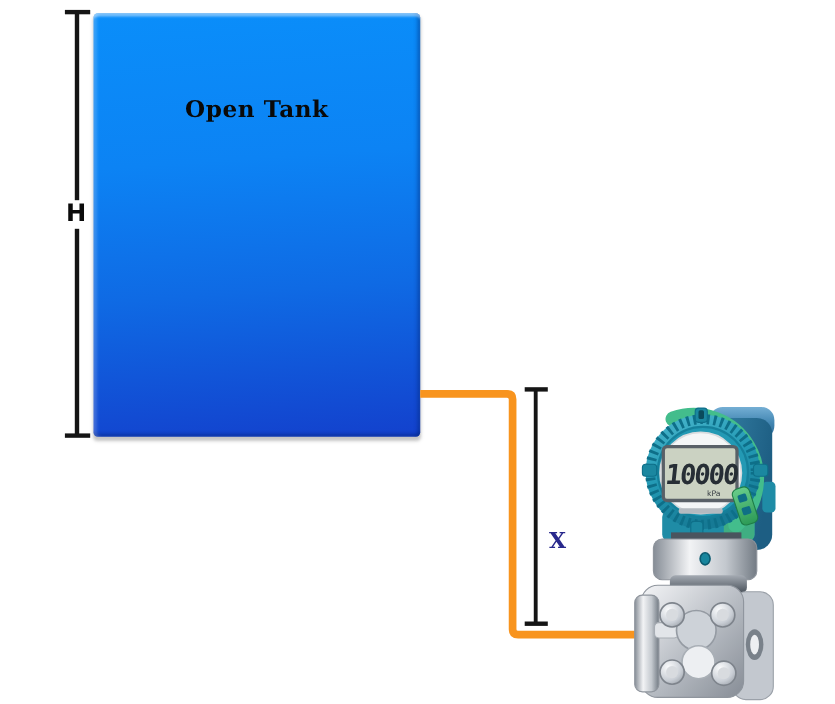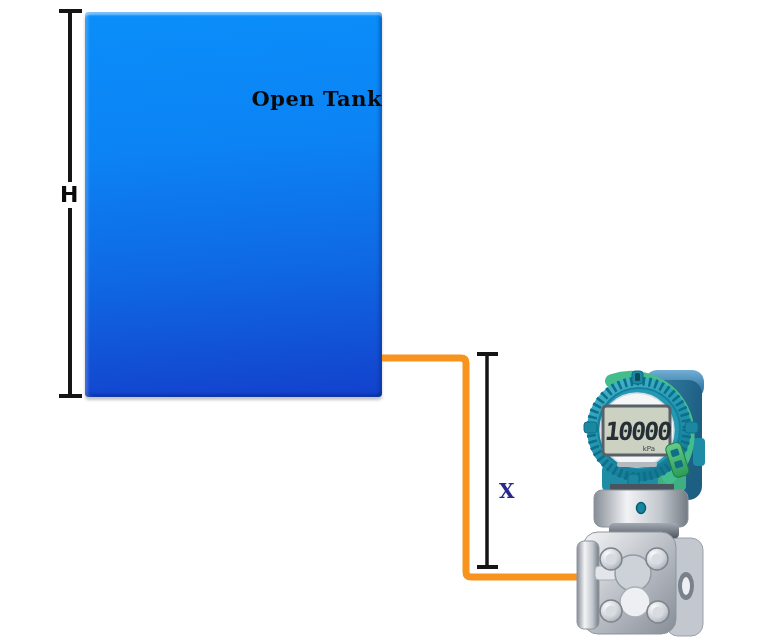--- a/index.html
+++ b/index.html
@@ -22,21 +22,21 @@
     box-shadow:
       inset 0 4px 2px -1px rgba(255,255,255,0.45),
       inset 4px 0 3px -1px rgba(255,255,255,0.20),
       inset -4px 0 3px -1px rgba(0,40,120,0.35),
       inset 0 -4px 3px -1px rgba(0,20,90,0.30),
       0 3px 3px rgba(110,110,110,0.40);
   }
   .tank-label {
     position: absolute;
     left: 0; right: 0; top: 74px;
-    text-align: right;
+    text-align: center;
     font-size: 21px;
     font-weight: bold;
     letter-spacing: 0.5px;
     color: #090909;
   }
   
   .dim-label-h {
     position: absolute;
     left: 56px; top: 182px;
     font-family: "DejaVu Sans", "Liberation Sans", sans-serif;

